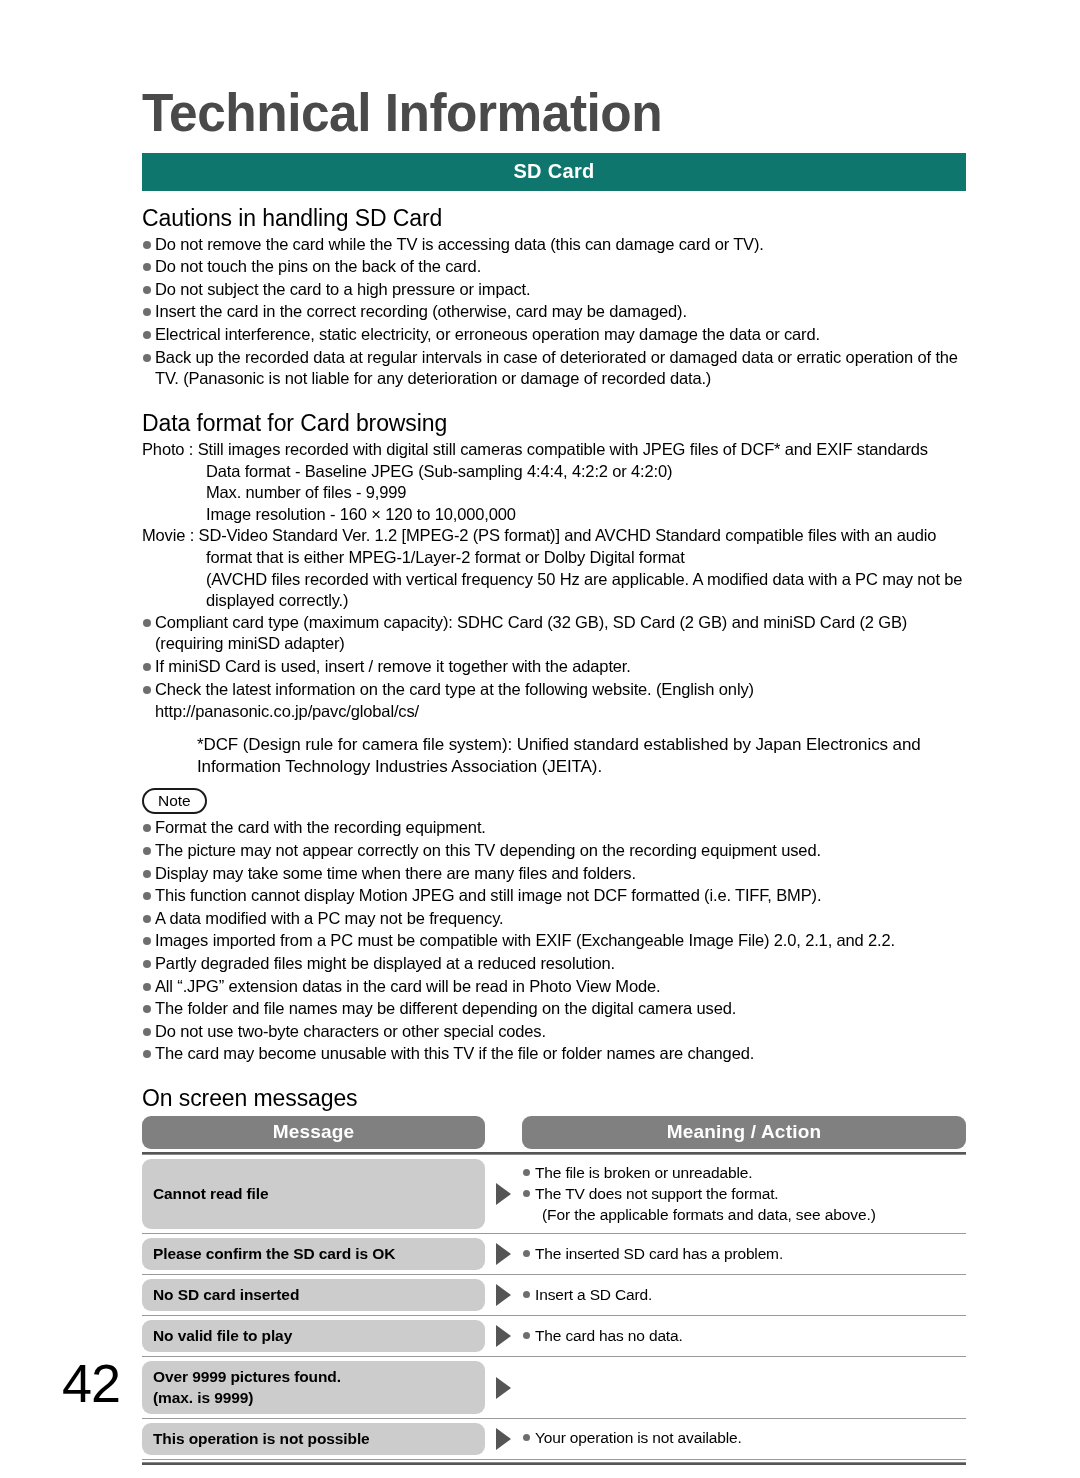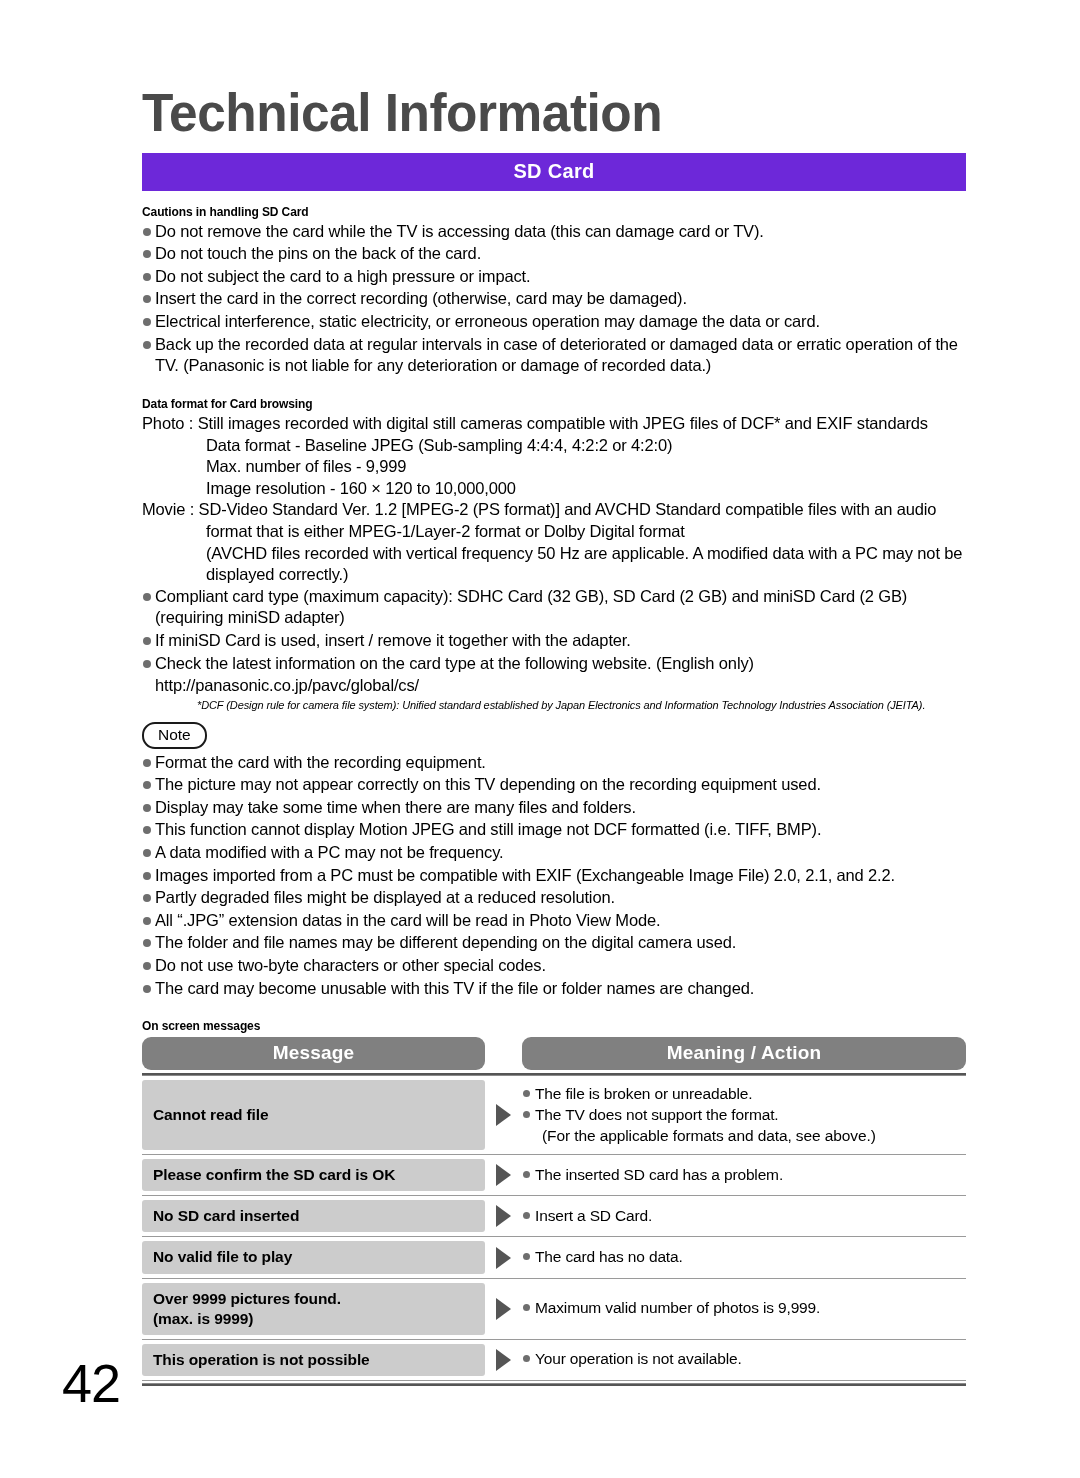--- a/index.html
+++ b/index.html
@@ -39,33 +39,33 @@
     padding-top: 85px;
     line-height: 1.05;
     font-stretch: condensed;
     transform: scaleX(0.97);
     transform-origin: left center;
   }
 
   
   .section-bar {
     margin-top: 12px;
-    background: #6d28d9;
+    background: #0f766e;
     color: #ffffff;
     text-align: center;
     font-size: 20px;
     font-weight: bold;
     padding: 7px 0 8px 0;
     letter-spacing: 0.3px;
   }
 
   
   .sub-head {
-    font-size: 12px;
-    font-weight: bold;
+    font-size: 23px;
+    font-weight: normal;
     margin: 14px 0 2px 0;
     letter-spacing: -0.1px;
   }
   .sub-head.spaced-top { margin-top: 20px; }
 
   
   ul.bullets {
     list-style: none;
     margin: 0;
     padding: 0;
@@ -103,25 +103,24 @@
   }
 
   .url-line {
     padding-left: 13px;
     font-size: 16.5px;
     line-height: 1.31;
     letter-spacing: -0.15px;
   }
   .footnote {
     padding-left: 55px;
-    font-size: 11px;
+    font-size: 17px;
     line-height: 1.3;
-    margin-top: 1px;
+    margin-top: 11px;
     letter-spacing: -0.1px;
-    font-style: italic;
   }
 
   
   .note-badge {
     display: inline-block;
     border: 2px solid #1a1a1a;
     border-radius: 13px;
     padding: 1px 14px 2px 14px;
     font-size: 15.5px;
     font-weight: normal;
@@ -164,21 +163,21 @@
     align-items: stretch;
     border-bottom: 1px solid #9a9a9a;
     padding: 4px 0 4px 0;
   }
   .tbl-row:last-of-type { border-bottom: none; }
 
   .cell-msg {
     width: 343px;
     flex: 0 0 343px;
     background: #cccccc;
-    border-radius: 3px;
+    border-radius: 9px;
     font-size: 15.5px;
     font-weight: bold;
     color: #000000;
     display: flex;
     flex-direction: column;
     justify-content: center;
     padding: 6px 0 6px 11px;
     line-height: 1.3;
     letter-spacing: -0.1px;
   }
@@ -364,25 +363,20 @@
       </div>
 
       <div class="tbl-row">
         <div class="cell-msg">
           <span>Over 9999 pictures found.</span>
           <span>(max. is 9999)</span>
         </div>
         <div class="arrow-cell">
           <span class="tri"></span>
         </div>
-        <div class="cell-meaning">
-          <ul class="bullets">
-            <li>Maximum valid number of photos is 9,999.</li>
-          </ul>
-        </div>
       </div>
 
       <div class="tbl-row">
         <div class="cell-msg">
           <span>This operation is not possible</span>
         </div>
         <div class="arrow-cell">
           <span class="tri"></span>
         </div>
         <div class="cell-meaning">

